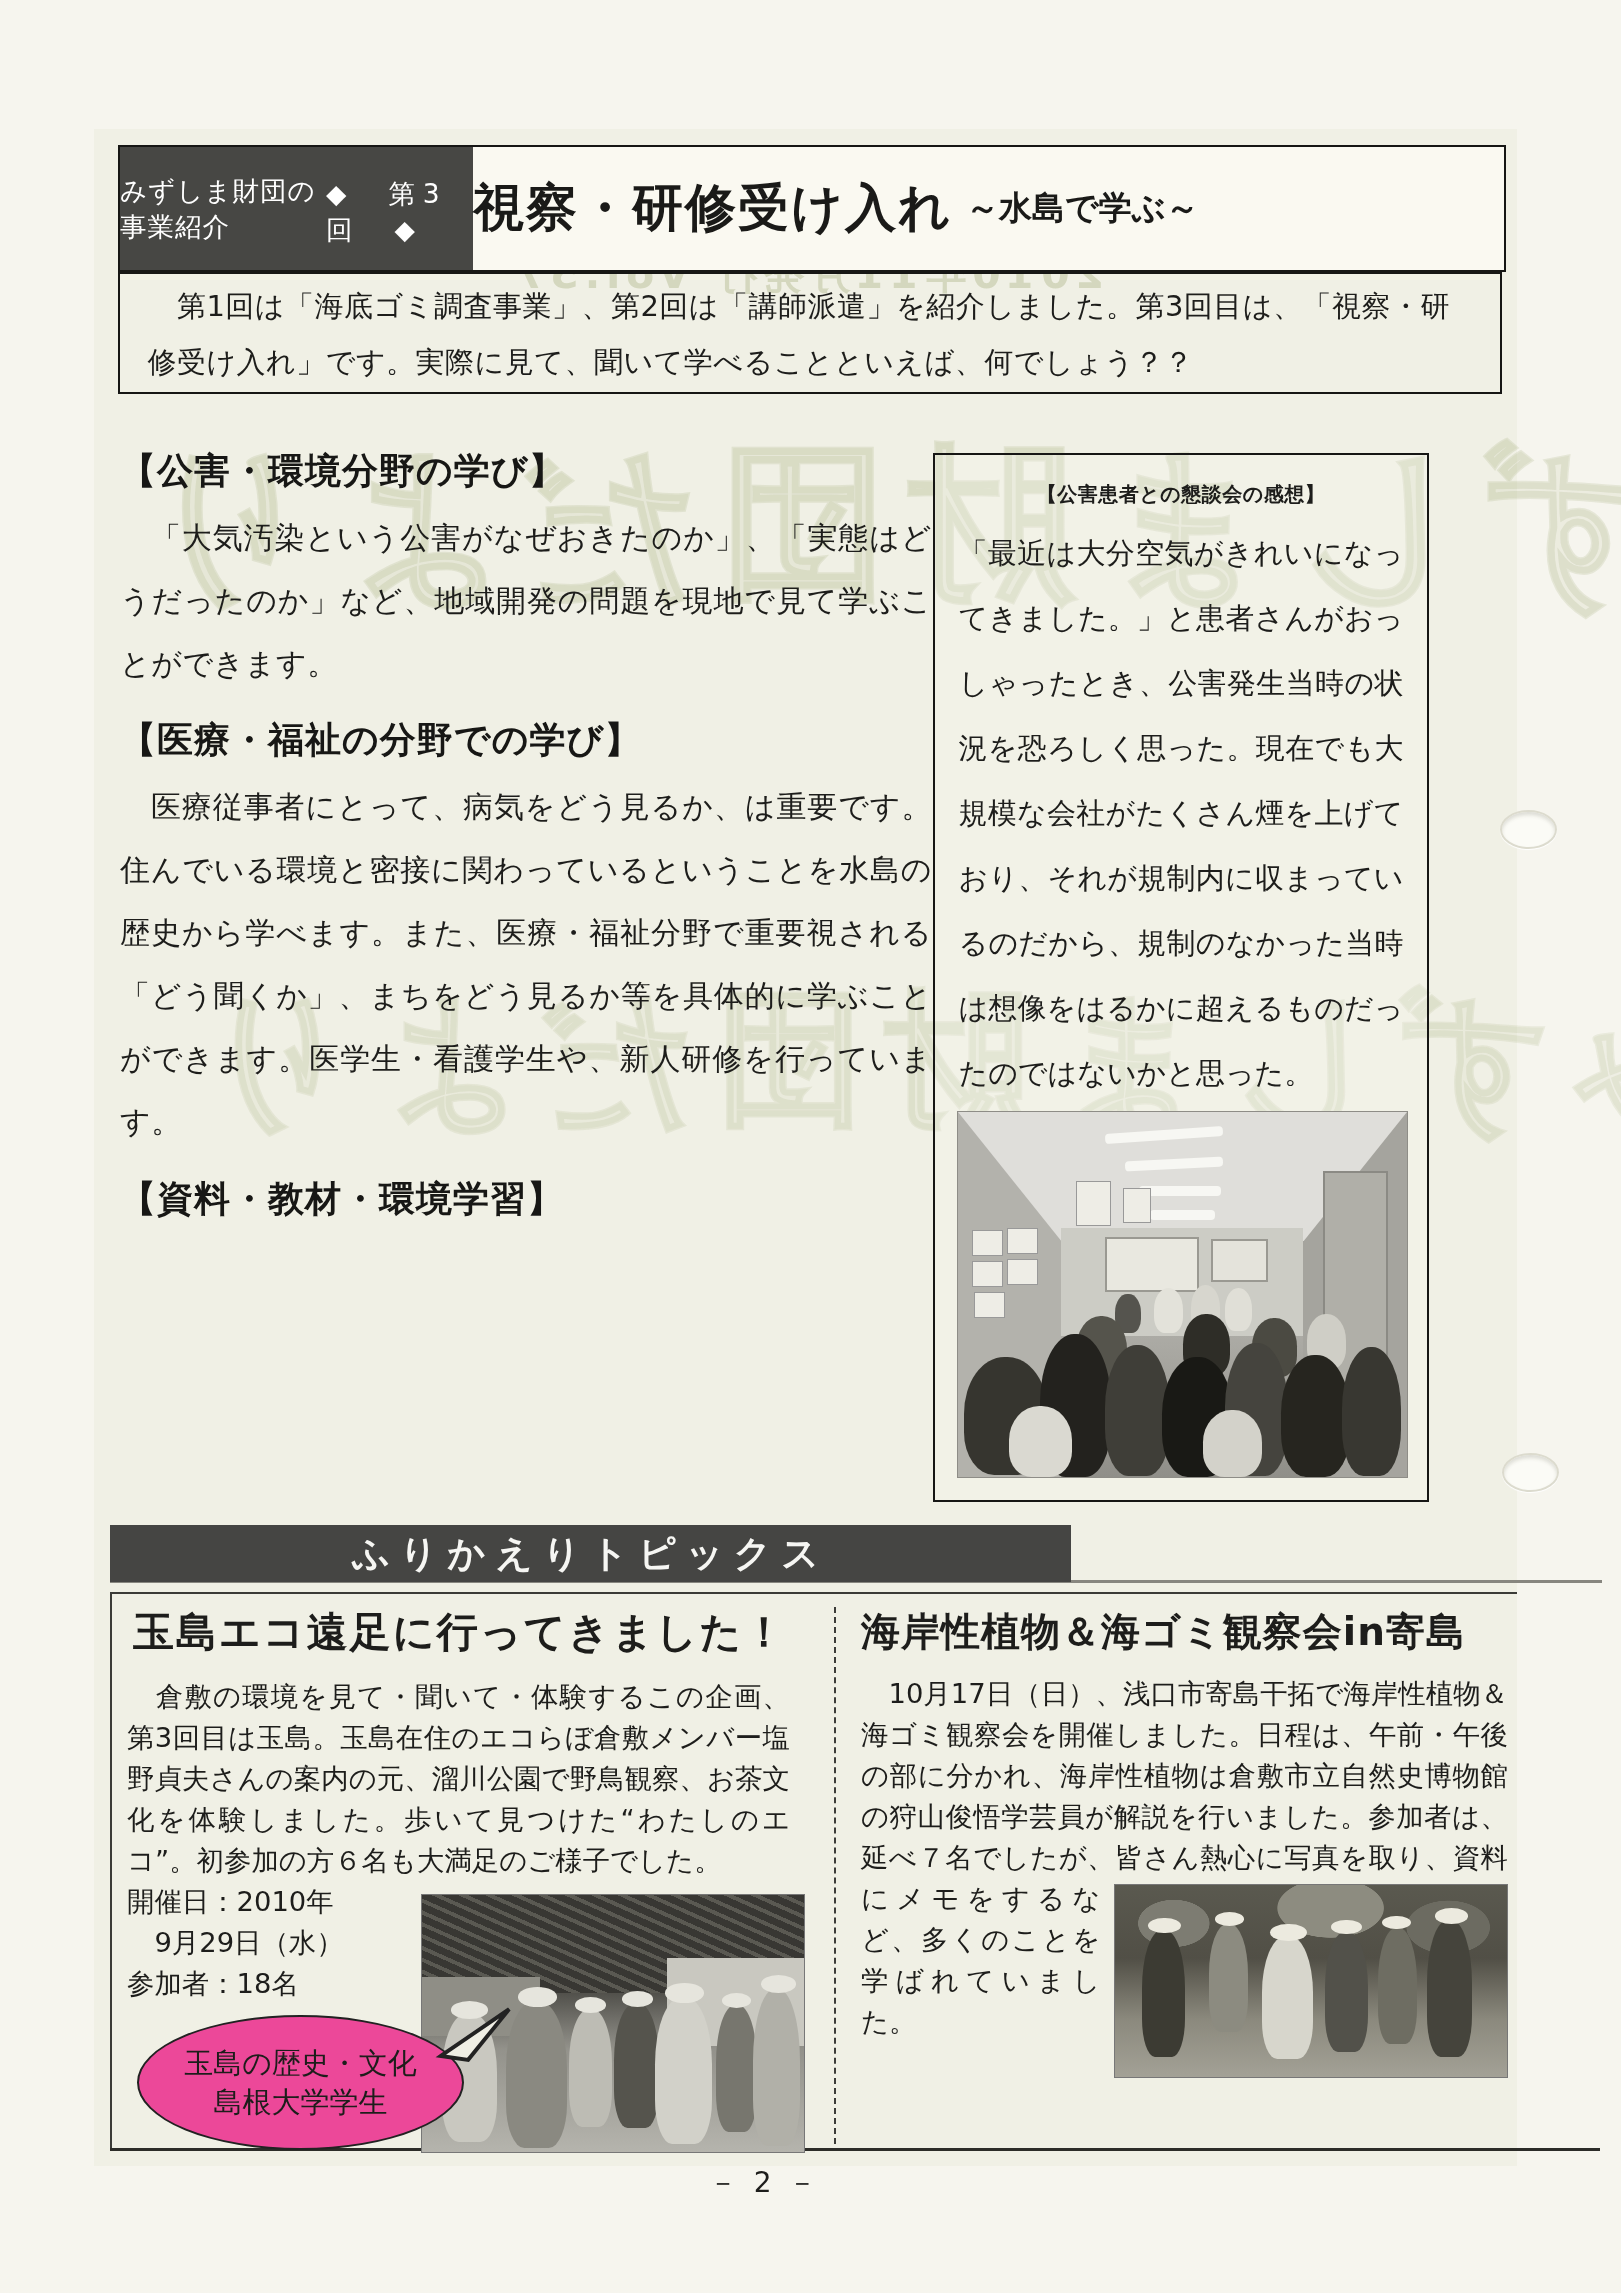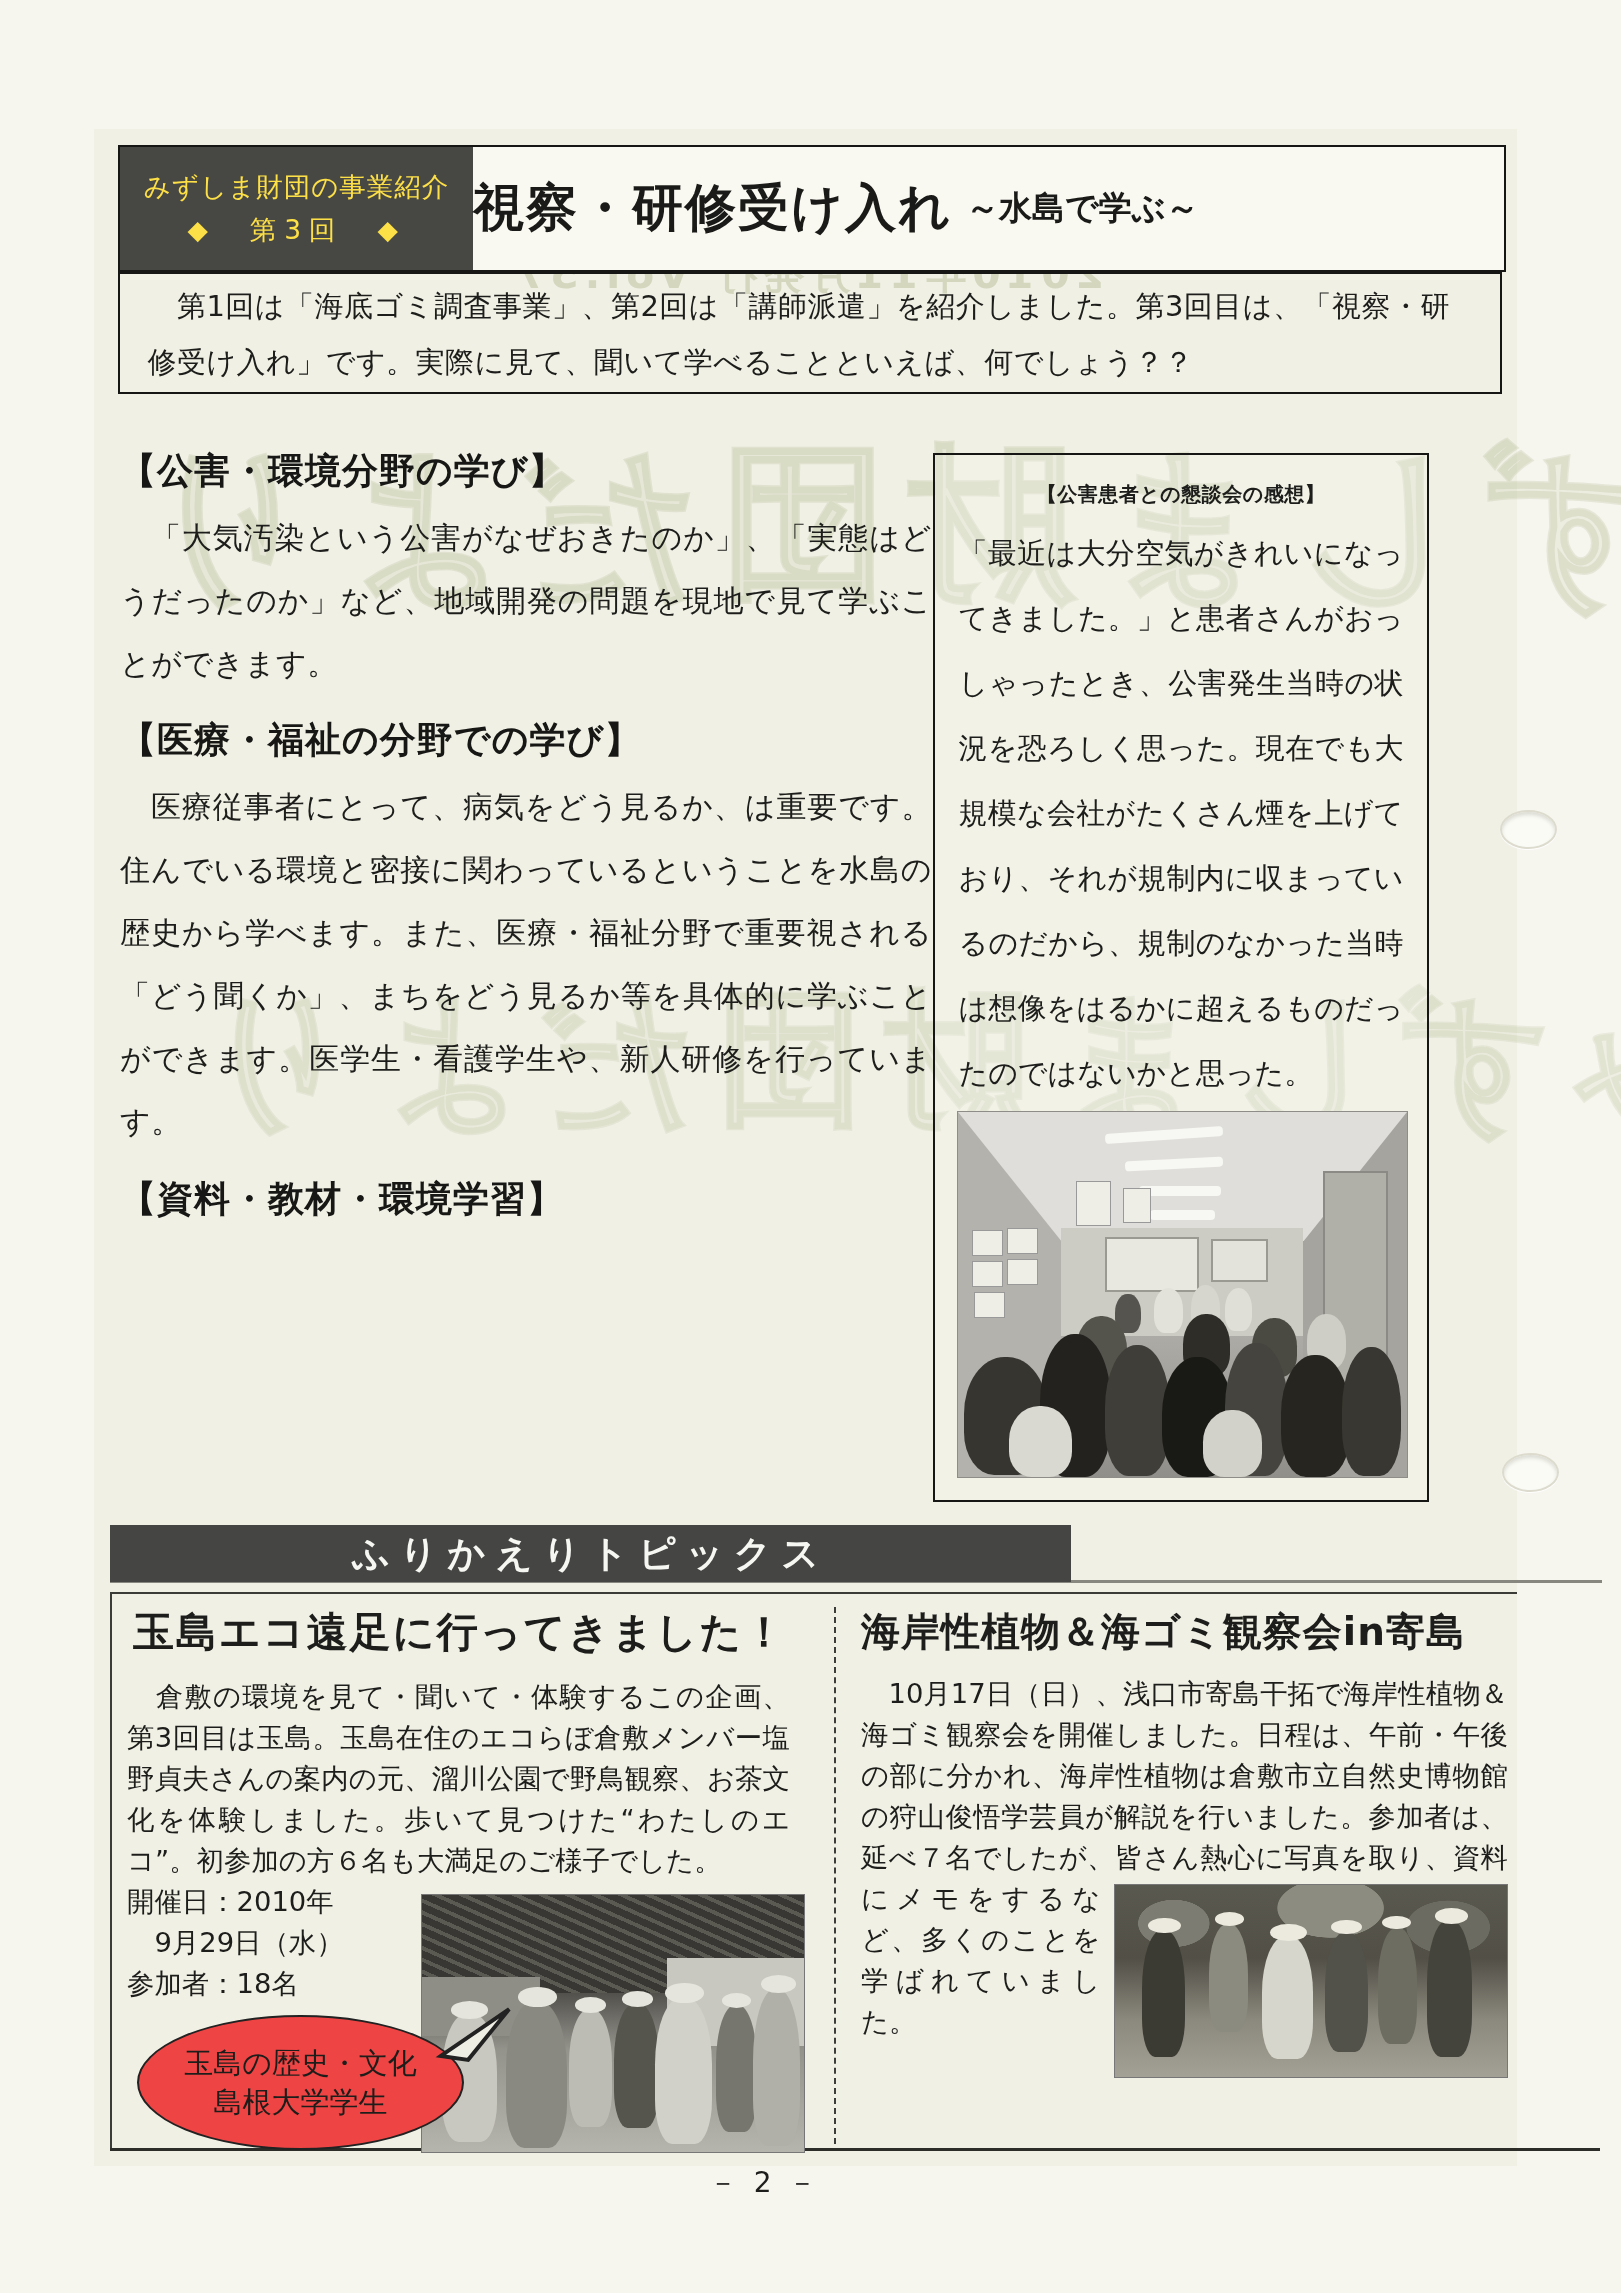--- a/index.html
+++ b/index.html
@@ -17,22 +17,22 @@
   .ghost{position:absolute;transform:scaleX(-1);pointer-events:none;white-space:nowrap;
     font-weight:bold;}
   .ghost-issue{left:510px;top:247px;font-size:41px;color:rgba(148,158,100,.30);letter-spacing:5.9px;}
   .ghost-big{color:rgba(150,160,100,.10);-webkit-text-stroke:2.9px rgba(150,160,100,.17);
     font-size:167px;letter-spacing:21.6px;}
   .ghost-big.one{left:118px;top:412px;}
   .ghost-big.two{left:176px;top:961px;font-size:147px;opacity:.8;}
   
   .hdr{position:absolute;left:118px;top:145px;width:1384px;height:123px;
     border:2.9px solid #161614;background:#faf9f1;display:flex;}
-  .hdr-badge{width:353px;height:100%;background:#474744;color:#fde047;
-    display:flex;flex-direction:column;justify-content:center;align-items:center;flex:none;}
+  .hdr-badge{width:353px;height:100%;background:#474744;color:#ffffff;
+    display:flex;flex-direction:row;justify-content:center;align-items:center;flex:none;}
   .hdr-badge .b1{font-size:26.5px;letter-spacing:1px;}
   .hdr-badge .b2{font-size:26.5px;margin-top:7.8px;letter-spacing:7.8px;}
   .hdr-title{flex:1;display:flex;align-items:center;
     white-space:nowrap;}
   .hdr-title .main{font-size:51px;font-weight:bold;letter-spacing:2px;color:#1a1a18;}
   .hdr-title .sub{font-size:33px;font-weight:bold;margin-left:13.7px;color:#1a1a18;}
   
   .intro{position:absolute;left:118px;top:272px;width:1384px;height:122px;
     border:2.9px solid #161614;box-sizing:border-box;
     font-size:29px;line-height:56px;padding:3.9px 27.4px 0 27.4px;letter-spacing:0.5px;}
@@ -104,21 +104,21 @@
   
   .bots{position:absolute;left:110px;top:1592px;width:1407px;height:559px;
     border-top:2.9px solid #3b3b37;border-left:2.9px solid #3b3b37;box-sizing:border-box;}
   .bots-bottomline{position:absolute;left:110px;top:2148px;width:1490px;height:2.9px;background:#2c2c28;}
   .dashsep{position:absolute;left:834px;top:1607px;height:537px;border-left:2.9px dashed #3c3c38;}
   .bl{position:absolute;left:127px;top:1605px;width:692px;}
   .bl h4{font-size:41px;margin:0 0 15.7px 5.9px;letter-spacing:2px;white-space:nowrap;}
   .bl .bbody{font-size:27.4px;line-height:41px;margin:0;width:663px;text-align:justify;}
   .bl .meta{font-size:27.4px;line-height:41px;margin:0;}
   .bubble{position:absolute;left:137px;top:2015px;width:323px;height:131px;
-    border:2.9px solid #222;border-radius:50%;background:#ef4444;
+    border:2.9px solid #222;border-radius:50%;background:#ec4899;
     display:flex;flex-direction:column;justify-content:center;align-items:center;z-index:3;}
   .bubble div{font-size:29px;line-height:39px;}
   .bubble svg{position:absolute;right:-51px;top:-11.8px;}
   .photo-street{left:421px;top:1894px;width:382px;height:257px;
     background:linear-gradient(180deg,#504f4a 0%,#45443f 34%,#93928b 60%,#b5b4ad 100%);
     border:1px solid #777;z-index:2;}
   .st-roof{left:0;top:0;width:382px;height:98px;
     background:repeating-linear-gradient(24deg,#383733 0 6.9px,#5a5952 6.9px 10.8px);}
   .st-wall{left:245px;top:63px;width:137px;height:88px;background:#c9c8c0;}
   .st-wall2{left:0;top:82px;width:118px;height:59px;background:#8f8e86;}

